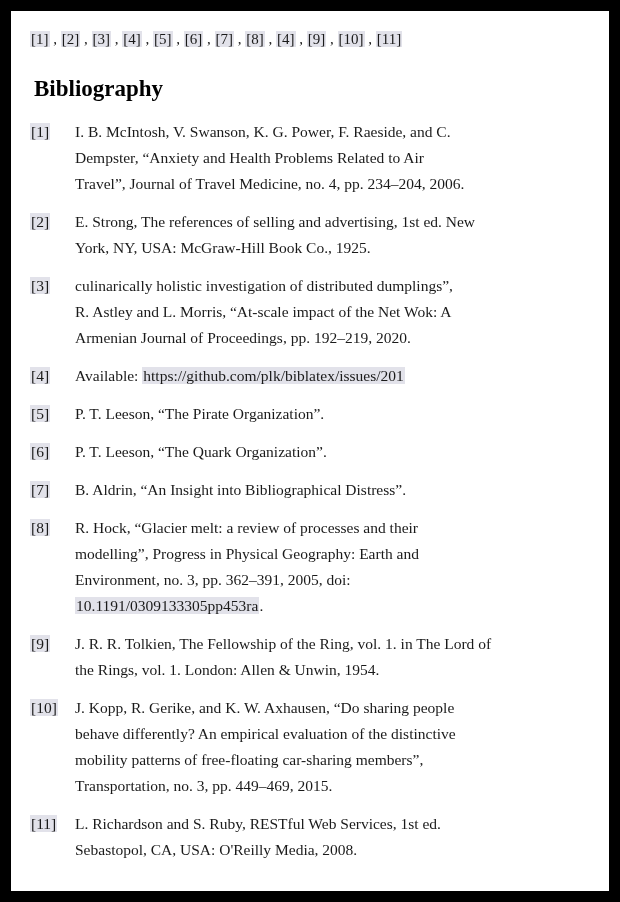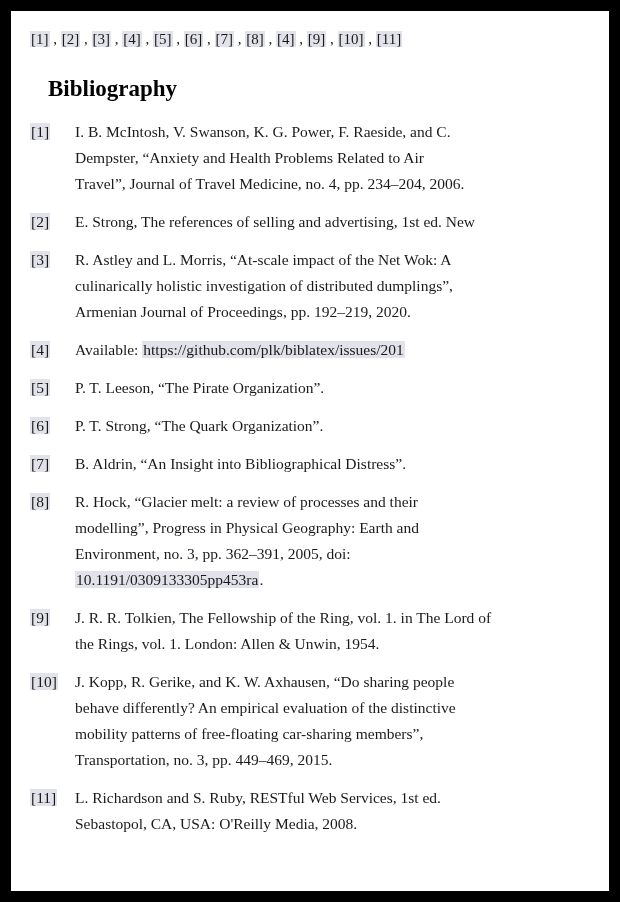--- a/index.html
+++ b/index.html
@@ -24,21 +24,21 @@
     white-space: nowrap;
   }
   .cite {
     background: var(--hl);
     padding: 0 1px;
   }
   .heading {
     font-size: 23px;
     font-weight: bold;
     line-height: 28px;
-    margin: 26px 0 0 18px;
+    margin: 26px 0 0 4px;
     color: #000;
   }
   .bib-list {
     margin-top: 16px;
   }
   .entry {
     display: flex;
     align-items: flex-start;
     font-size: 15.5px;
     line-height: 26px;
@@ -103,30 +103,31 @@
           <div class="entry-line"><span>Travel”, </span><span class="it">Journal of Travel Medicine</span><span>, no. 4, pp. 234–204, 2006.</span></div>
         </div>
   </div>
 
   <div class="entry">
     <div class="entry-label">
       <span class="cite">[2]</span>
     </div>
     <div class="entry-body">
           <div class="entry-line"><span>E. Strong, </span><span class="it">The references of selling and advertising</span><span>, 1st ed. New</span></div>
+          <div class="entry-line"><span>York, NY, USA: McGraw-Hill Book Co., 1925.</span></div>
         </div>
   </div>
 
   <div class="entry">
     <div class="entry-label">
       <span class="cite">[3]</span>
     </div>
     <div class="entry-body">
+          <div class="entry-line"><span>culinarically holistic investigation of distributed dumplings”,</span></div>
           <div class="entry-line"><span>R. Astley and L. Morris, “At-scale impact of the Net Wok: A</span></div>
-          <div class="entry-line"><span>culinarically holistic investigation of distributed dumplings”,</span></div>
           <div class="entry-line"><span class="it">Armenian Journal of Proceedings</span><span>, pp. 192–219, 2020.</span></div>
         </div>
   </div>
 
   <div class="entry">
     <div class="entry-label">
       <span class="cite">[4]</span>
     </div>
     <div class="entry-body">
           <div class="entry-line"><span>Available: </span><span class="link">https://github.com/plk/biblatex/issues/201</span></div>
@@ -140,21 +141,21 @@
     <div class="entry-body">
           <div class="entry-line"><span>P. T. Leeson, “The Pirate Organization”.</span></div>
         </div>
   </div>
 
   <div class="entry">
     <div class="entry-label">
       <span class="cite">[6]</span>
     </div>
     <div class="entry-body">
-          <div class="entry-line"><span>P. T. Strong, “The Quark Organization”.</span></div>
+          <div class="entry-line"><span>P. T. Leeson, “The Quark Organization”.</span></div>
         </div>
   </div>
 
   <div class="entry">
     <div class="entry-label">
       <span class="cite">[7]</span>
     </div>
     <div class="entry-body">
           <div class="entry-line"><span>B. Aldrin, “An Insight into Bibliographical Distress”.</span></div>
         </div>

